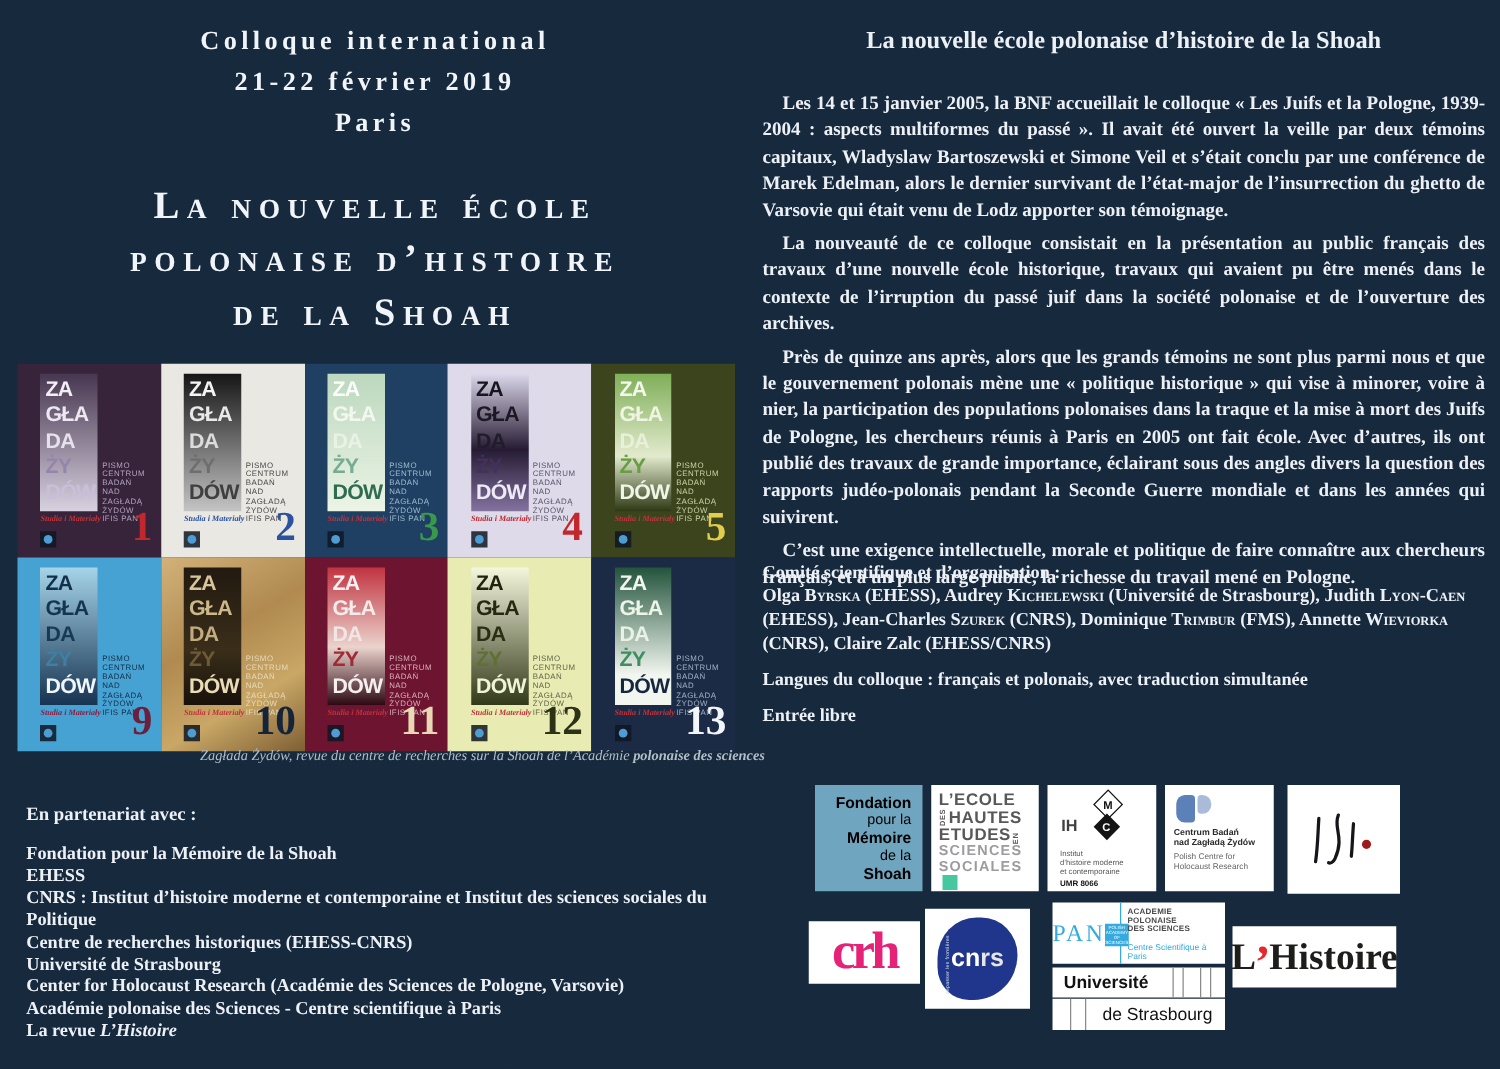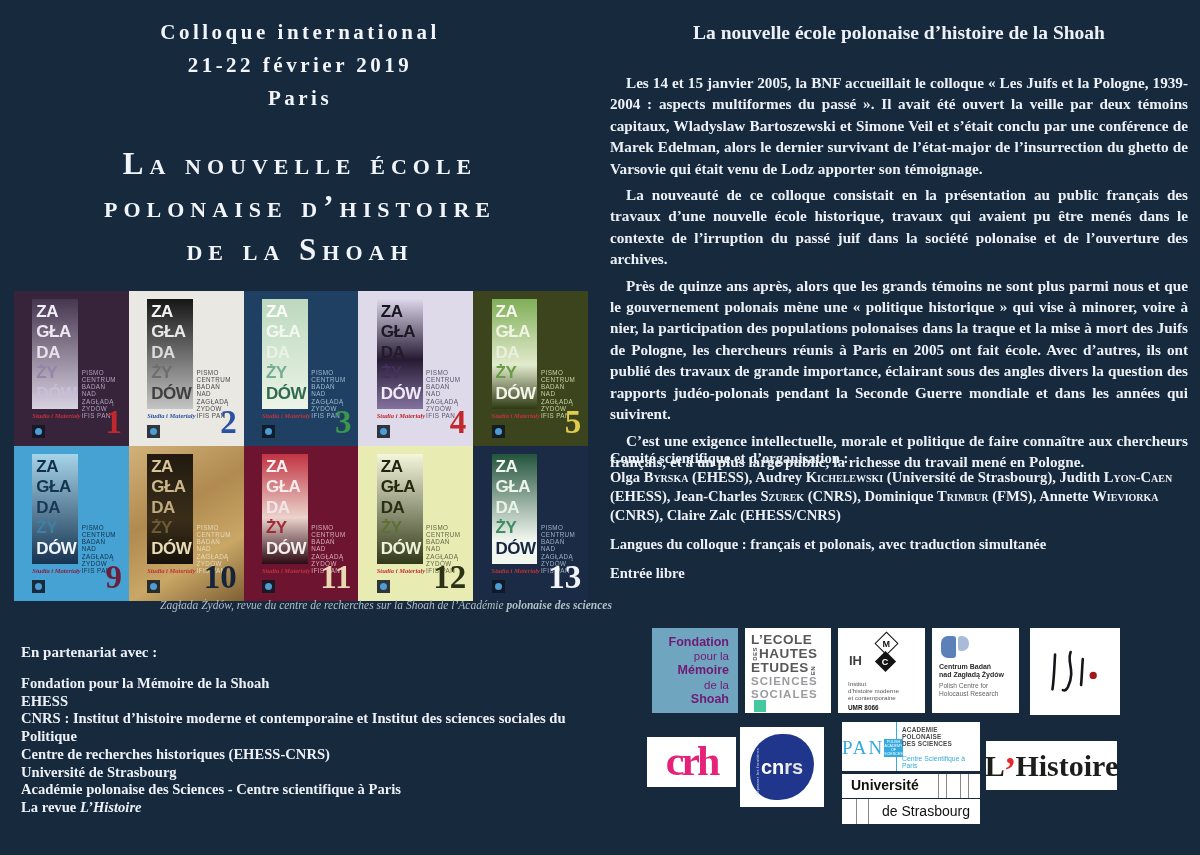--- a/index.html
+++ b/index.html
@@ -45,21 +45,21 @@
     line-height:21.4px;text-align:justify;}
   #r-paras p{margin:0 0 5px 0;text-indent:16px;}
   #committee{left:610px;top:449px;width:578px;font-size:14.6px;font-weight:700;line-height:19px;}
   #languages{left:610px;top:536px;width:578px;font-size:14.6px;font-weight:700;}
   #entry{left:610px;top:565px;font-size:14.6px;font-weight:700;}
 
   
   .logo{position:absolute;background:#FFFFFF;box-sizing:border-box;
     font-family:"Liberation Sans",sans-serif;color:#222;}
   
-  #logo-fms{left:652px;top:628px;width:86px;height:85px;background:#6FA5BE;color:#701a75;
+  #logo-fms{left:652px;top:628px;width:86px;height:85px;background:#6FA5BE;color:#000000;
     text-align:right;padding:7px 9px;}
   .fms-b{font-weight:700;font-size:12.5px;line-height:14.2px;}
   .fms-l{font-weight:400;font-size:11.5px;line-height:14.2px;}
   
   #logo-ehess{left:745px;top:628px;width:86px;height:85px;padding:5px 4px 4px 6px;color:#58585A;}
   .eh-row{display:flex;align-items:flex-end;}
   .eh-big{font-weight:700;font-size:13.5px;line-height:14px;letter-spacing:0.5px;}
   .eh-v{writing-mode:vertical-rl;transform:rotate(180deg);font-size:6px;font-weight:700;
     letter-spacing:0.5px;margin:0 1px;}
   .eh-light{color:#9C9CA0;font-weight:700;font-size:11.5px;line-height:12.5px;letter-spacing:1px;}
@@ -365,20 +365,21 @@
 
 <div class="abs" id="caption"><span class="it">Zagłada Żydów</span><span>, revue du centre de recherches sur la Shoah de l’Académie </span><span class="bd">polonaise des sciences</span></div>
 
 <div class="abs" id="partners-head">En partenariat avec :</div>
 <div class="abs" id="partners">
     <div><span>Fondation pour la Mémoire de la Shoah</span></div>
     <div><span>EHESS</span></div>
     <div><span>CNRS : Institut d’histoire moderne et contemporaine et Institut des sciences sociales du Politique</span></div>
     <div><span>Centre de recherches historiques (EHESS-CNRS)</span></div>
     <div><span>Université de Strasbourg</span></div>
+    <div><span>Center for Holocaust Research (Académie des Sciences de Pologne, Varsovie)</span></div>
     <div><span>Académie polonaise des Sciences - Centre scientifique à Paris</span></div>
     <div><span>La revue </span><span class="it">L’Histoire</span></div>
   </div>
 
 <div class="abs" id="r-title">La nouvelle école polonaise d’histoire de la Shoah</div>
 
 <div class="abs" id="r-paras">
   <p>Les 14 et 15 janvier 2005, la BNF accueillait le colloque « Les Juifs et la Pologne, 1939-2004 : aspects multiformes du passé ». Il avait été ouvert la veille par deux témoins capitaux, Wladyslaw Bartoszewski et Simone Veil et s’était conclu par une conférence de Marek Edelman, alors le dernier survivant de l’état-major de l’insurrection du ghetto de Varsovie qui était venu de Lodz apporter son témoignage.</p>
   <p>La nouveauté de ce colloque consistait en la présentation au public français des travaux d’une nouvelle école historique, travaux qui avaient pu être menés dans le contexte de l’irruption du passé juif dans la société polonaise et de l’ouverture des archives.</p>
   <p>Près de quinze ans après, alors que les grands témoins ne sont plus parmi nous et que le gouvernement polonais mène une « politique historique » qui vise à minorer, voire à nier, la participation des populations polonaises dans la traque et la mise à mort des Juifs de Pologne, les chercheurs réunis à Paris en 2005 ont fait école. Avec d’autres, ils ont publié des travaux de grande importance, éclairant sous des angles divers la question des rapports judéo-polonais pendant la Seconde Guerre mondiale et dans les années qui suivirent.</p>

